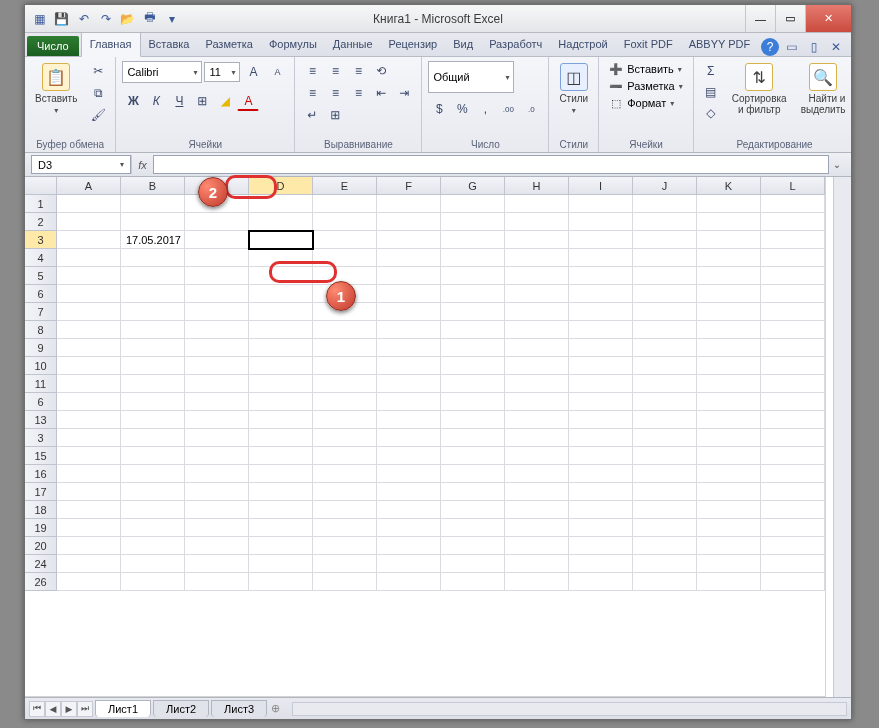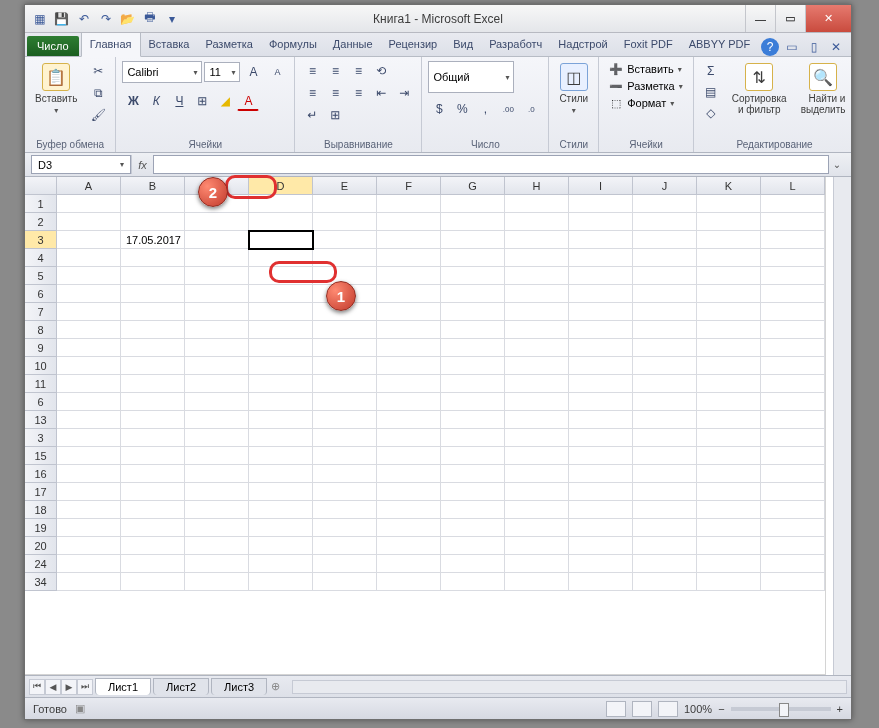--- a/index.html
+++ b/index.html
@@ -545,21 +545,21 @@
         <div class="cell"></div>
         <div class="cell"></div>
         <div class="cell"></div>
         <div class="cell"></div>
         <div class="cell"></div>
         <div class="cell"></div>
         <div class="cell"></div>
         <div class="cell"></div>
         <div class="cell"></div>
         <div class="cell"></div>
-        <div class="rownum">34</div>
+        <div class="rownum">26</div>
         <div class="cell"></div>
         <div class="cell"></div>
         <div class="cell"></div>
         <div class="cell"></div>
         <div class="cell"></div>
         <div class="cell"></div>
         <div class="cell"></div>
         <div class="cell"></div>
         <div class="cell"></div>
         <div class="cell"></div>
@@ -576,31 +576,18 @@
       <span>▶</span>
       <span>⏭</span>
     </div>
     <div class="sheet-tab">Лист1</div>
     <div class="sheet-tab inactive">Лист2</div>
     <div class="sheet-tab inactive">Лист3</div>
     <span style="margin-left:4px;color:#888">⊕</span>
     <div class="hscroll"></div>
   </div>
 
-  <div class="statusbar">
-    <span>Готово</span>
-    <span style="margin-left:8px;color:#888">▣</span>
-    <div class="status-right">
-      <div class="view-btn"></div>
-      <div class="view-btn"></div>
-      <div class="view-btn"></div>
-      <span>100%</span>
-      <span>−</span>
-      <div class="zoom-slider"></div>
-      <span>+</span>
-    </div>
-  </div>
 </div>
 
 <div class="callout callout-1"></div>
 <div class="badge badge-1">1</div>
 <div class="callout callout-2"></div>
 <div class="badge badge-2">2</div>
 
 </body></html>

